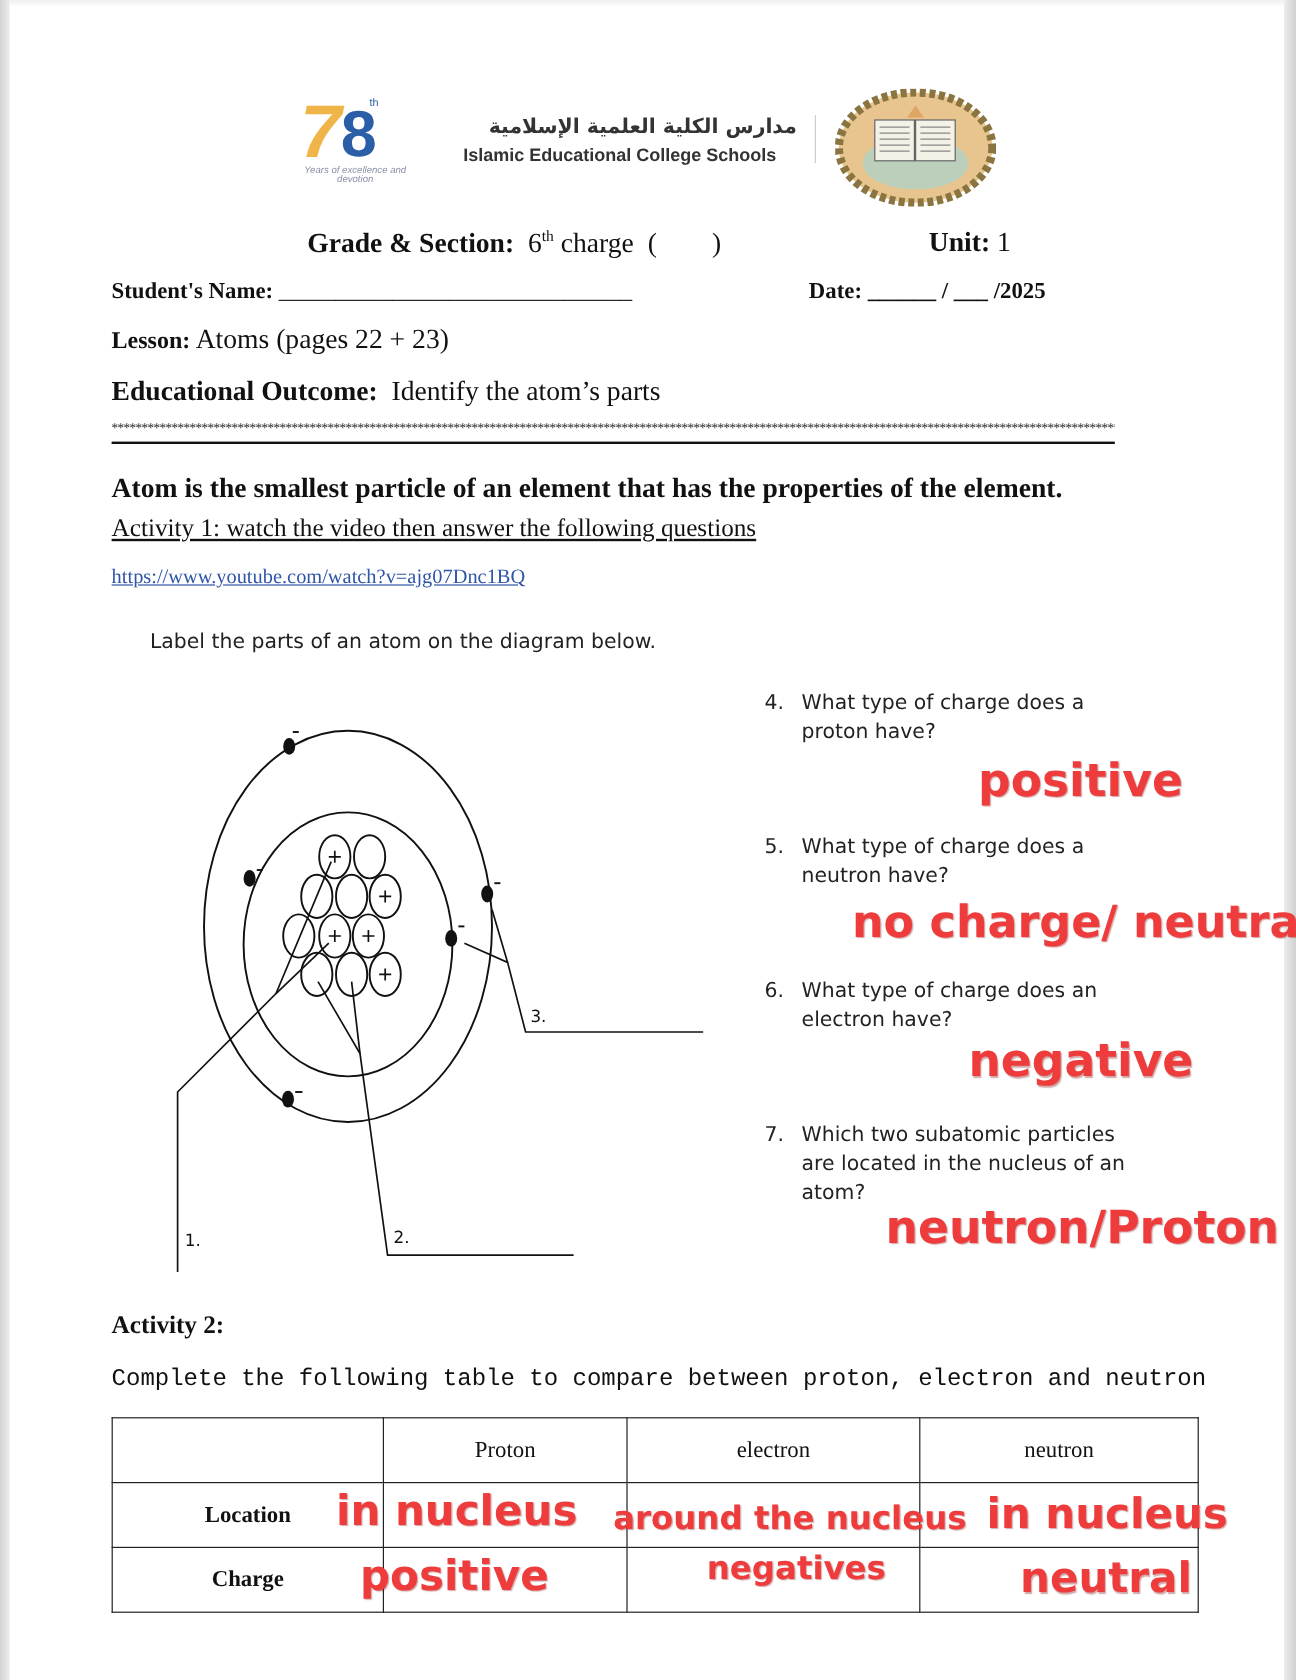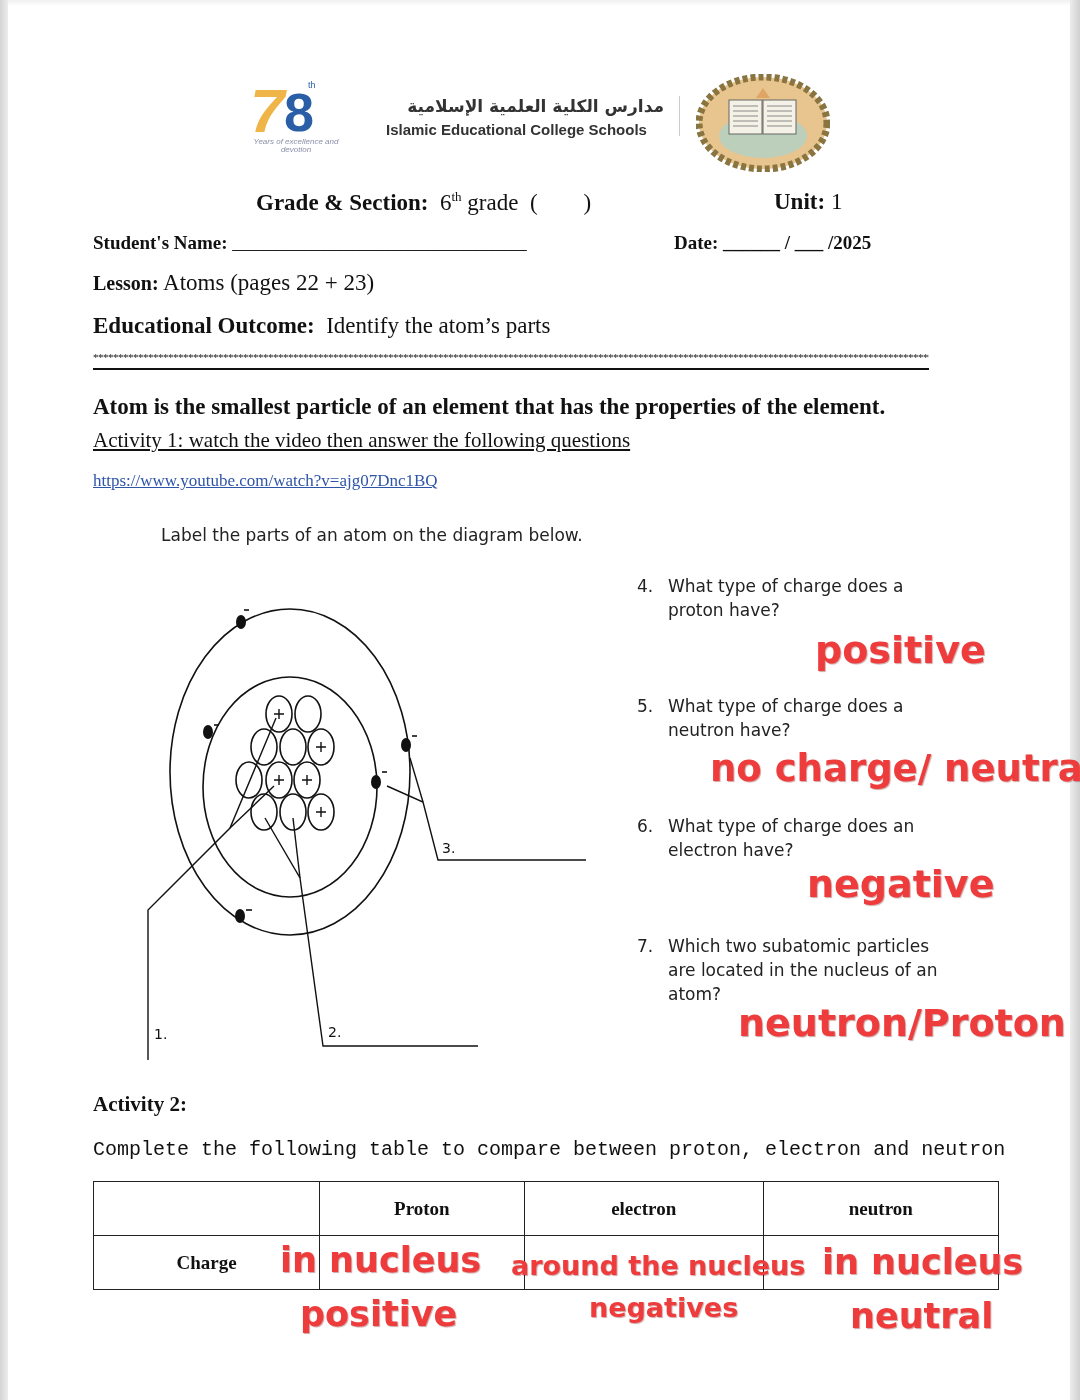--- a/index.html
+++ b/index.html
@@ -37,35 +37,35 @@
   .sname { left:93px; top:232px; font-size:19px; }
   .date { left:674px; top:232px; font-size:19px; }
   .lesson { left:93px; top:270px; font-size:23px; }
   .outcome { left:93px; top:313px; font-size:23px; }
   .stars { left:93px; top:350px; width:836px; height:20px; overflow:hidden;
     font-size:11px; letter-spacing:-0.5px; white-space:nowrap; line-height:14px; }
   .stars-line { left:93px; top:368px; width:836px; height:2px; background:#111; }
   .def { left:93px; top:382px; font-size:23px; font-weight:bold;margin-top:12px; }
   .act1 { left:93px; top:428px; font-size:21px; text-decoration:underline; }
   .link { left:93px; top:471px; font-size:17px; color:#2f55a8; text-decoration:underline; }
-  .label-instr { left:125px; top:525px; font-family:"DejaVu Sans",sans-serif; font-size:17px; color:#222;margin-left:36px; }
+  .label-instr { left:125px; top:525px; font-family:"DejaVu Sans",sans-serif; font-size:17px; color:#222; }
 
   .q { font-family:"DejaVu Sans",sans-serif; font-size:17px; color:#222; line-height:24px; }
   .q .num { position:absolute; left:0; top:0; }
   .q .txt { position:absolute; left:31px; top:0; width:300px; }
   .ans { font-family:"DejaVu Sans",sans-serif; font-weight:bold; color:#ee3b3b;
     text-shadow:1px 1px 1px rgba(120,0,0,0.35); white-space:nowrap; }
 
   .act2 { left:93px; top:1092px; font-size:21px; font-weight:bold; }
   .act2desc { left:93px; top:1138px; font-size:20px;font-family:Liberation Mono, monospace; }
 
   table.cmp { position:absolute; left:93px; top:1181px; width:906px; border-collapse:collapse; }
   table.cmp td { border:1.5px solid #222; height:53px; text-align:center; font-size:19px; padding:0; }
   table.cmp td.rowh { font-weight:bold; width:225px; }
-  table.cmp td.colh { font-weight:bold; }
+  table.cmp td.colh { font-weight:normal; }
   .tans { position:absolute; font-family:"DejaVu Sans",sans-serif; font-weight:bold; color:#ee3b3b;
     text-shadow:1px 1px 1px rgba(120,0,0,0.35); white-space:nowrap; }
 </style>
 </head>
 <body>
 
 <div class="edge-left"></div>
 <div class="edge-right"></div>
 <div class="edge-top"></div>
 
@@ -95,21 +95,21 @@
       <line x1="71" y1="32" x2="96" y2="32"></line>
         <line x1="71" y1="37" x2="96" y2="37"></line>
         <line x1="71" y1="42" x2="96" y2="42"></line>
         <line x1="71" y1="47" x2="96" y2="47"></line>
         <line x1="71" y1="52" x2="96" y2="52"></line>
     </g>
   </svg>
 </div>
 
 <div class="abs grade">
-  <span class="b">Grade &amp; Section:</span>&nbsp;&nbsp;<span>6</span><sup style="font-size:13px">th</sup><span style="white-space:pre"> grade  (        )</span>
+  <span class="b">Grade &amp; Section:</span>&nbsp;&nbsp;<span>6</span><sup style="font-size:13px">th</sup><span style="white-space:pre"> charge  (        )</span>
 </div>
 <div class="abs unit">
   <span class="b">Unit:</span><span> 1</span>
 </div>
 <div class="abs sname">
   <span class="b">Student's Name:</span>
   <span>_______________________________</span>
 </div>
 <div class="abs date">
   <span class="b">Date:</span><span class="b" style="white-space:pre"> ______ / ___ /2025</span>
@@ -208,20 +208,26 @@
 
 <table class="cmp">
   <tbody>
       <tr>
     <td class="colh"></td>
     <td class="colh">Proton</td>
     <td class="colh">electron</td>
     <td class="colh">neutron</td>
   </tr>
   <tr>
+    <td class="rowh">Location</td>
+    <td></td>
+    <td></td>
+    <td></td>
+  </tr>
+  <tr>
     <td class="rowh">Charge</td>
     <td></td>
     <td></td>
     <td></td>
   </tr>
 </tbody>
   </table>
 
 <span class="tans" style="left:280px;top:1240px;font-size:35px;">in nucleus</span>
 <span class="tans" style="left:511px;top:1250px;font-size:27px;">around the nucleus</span>

